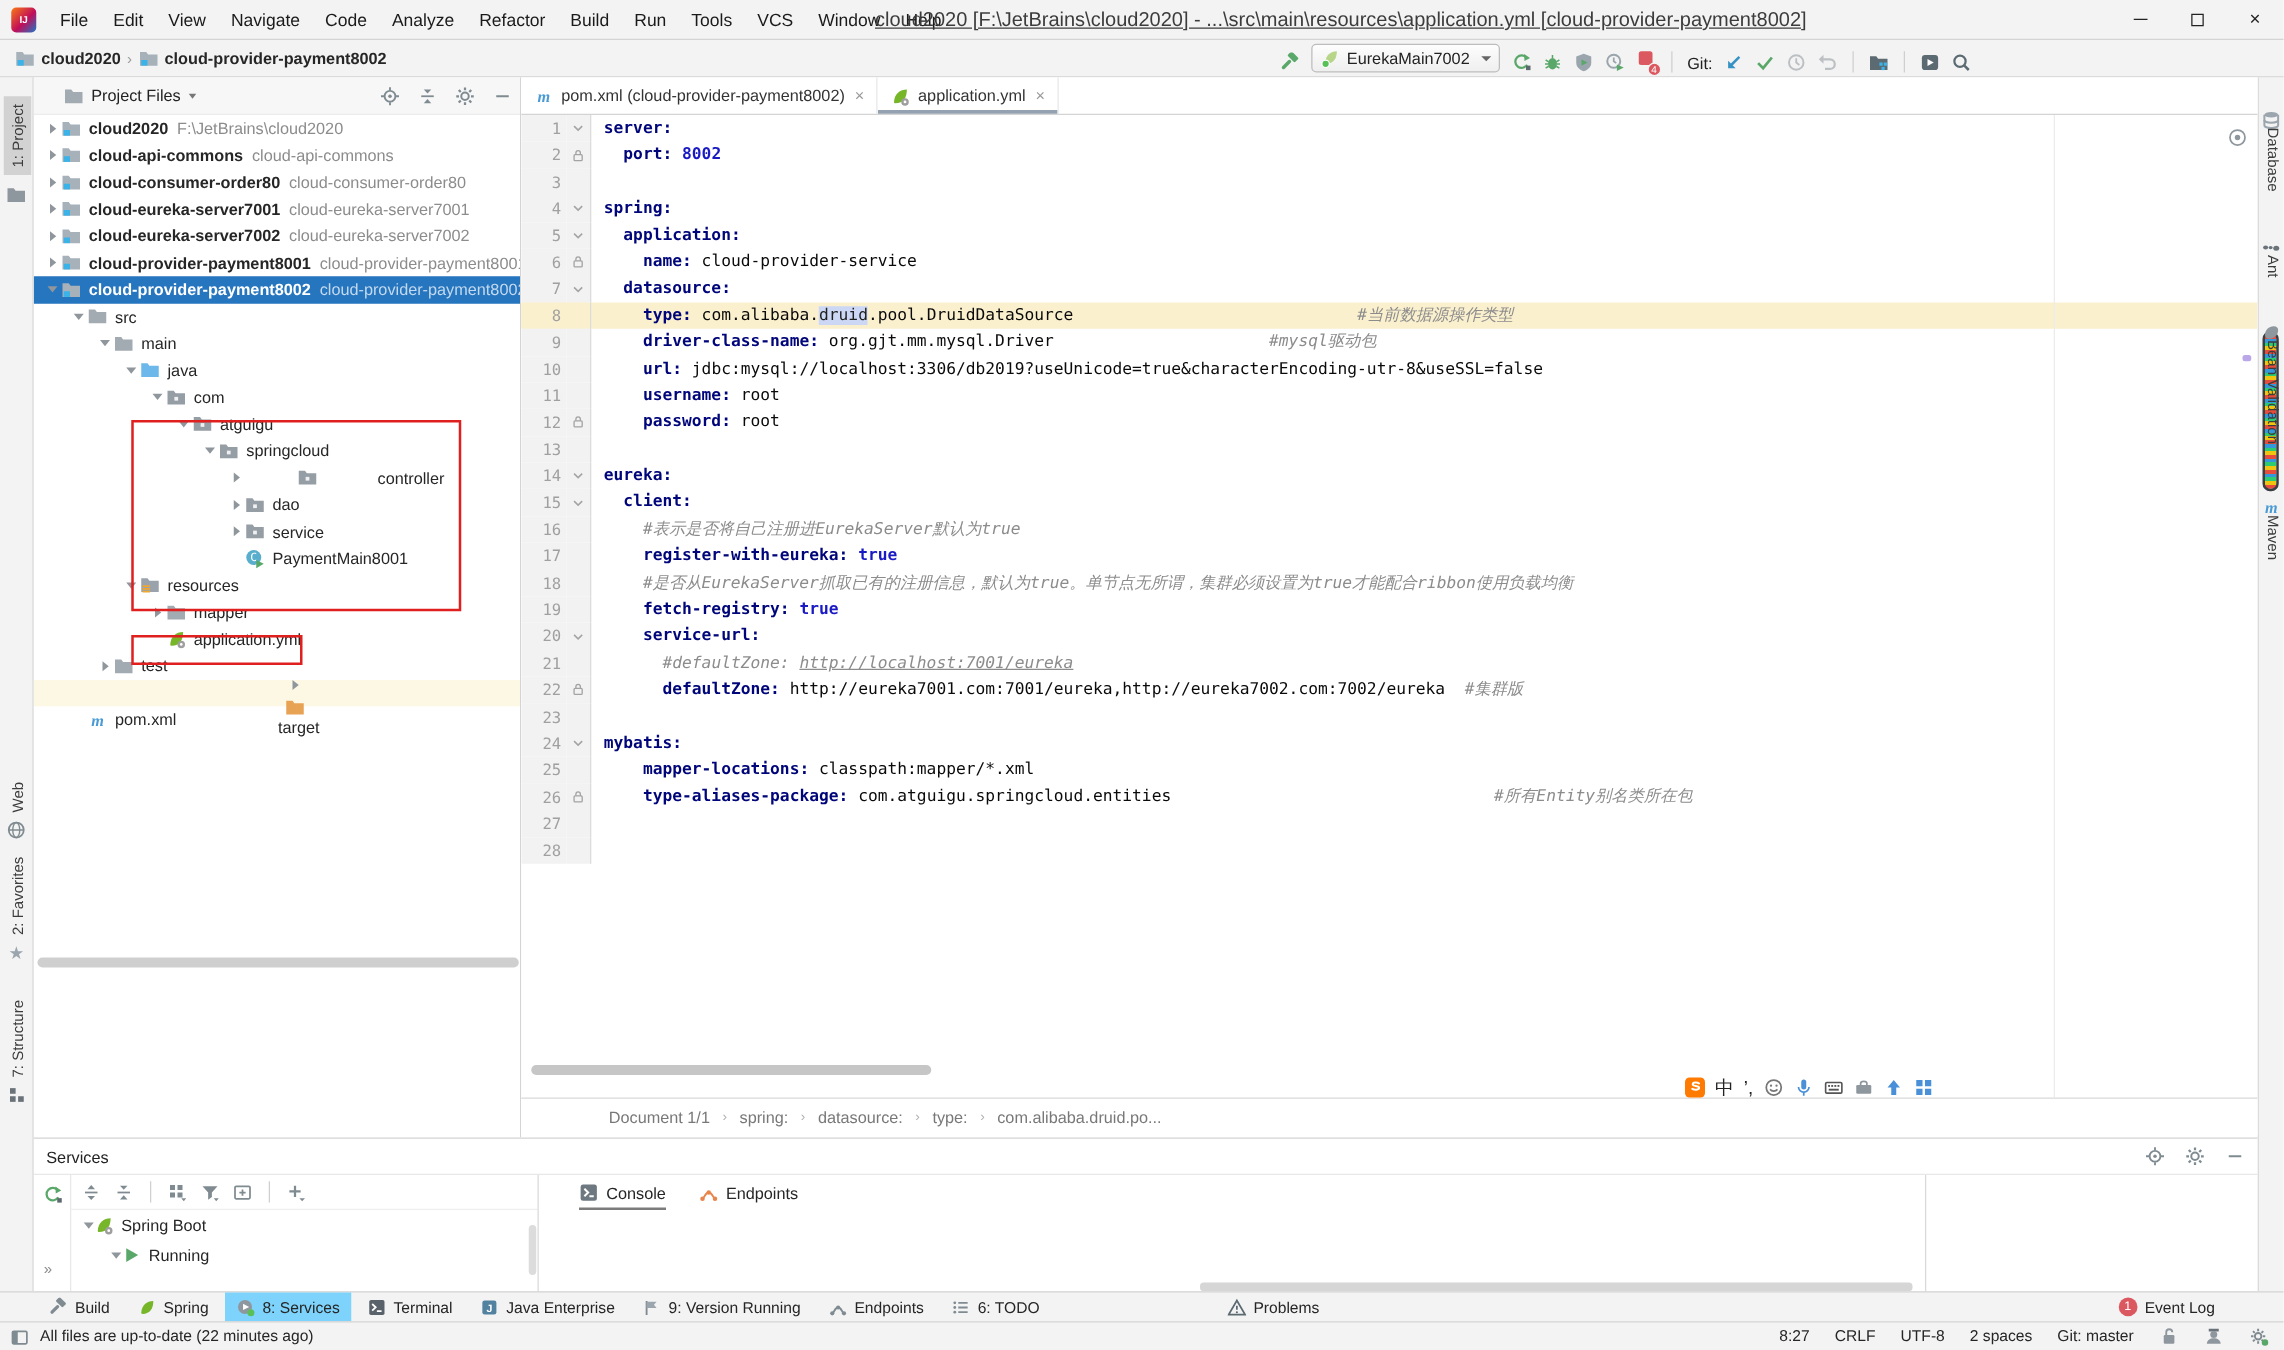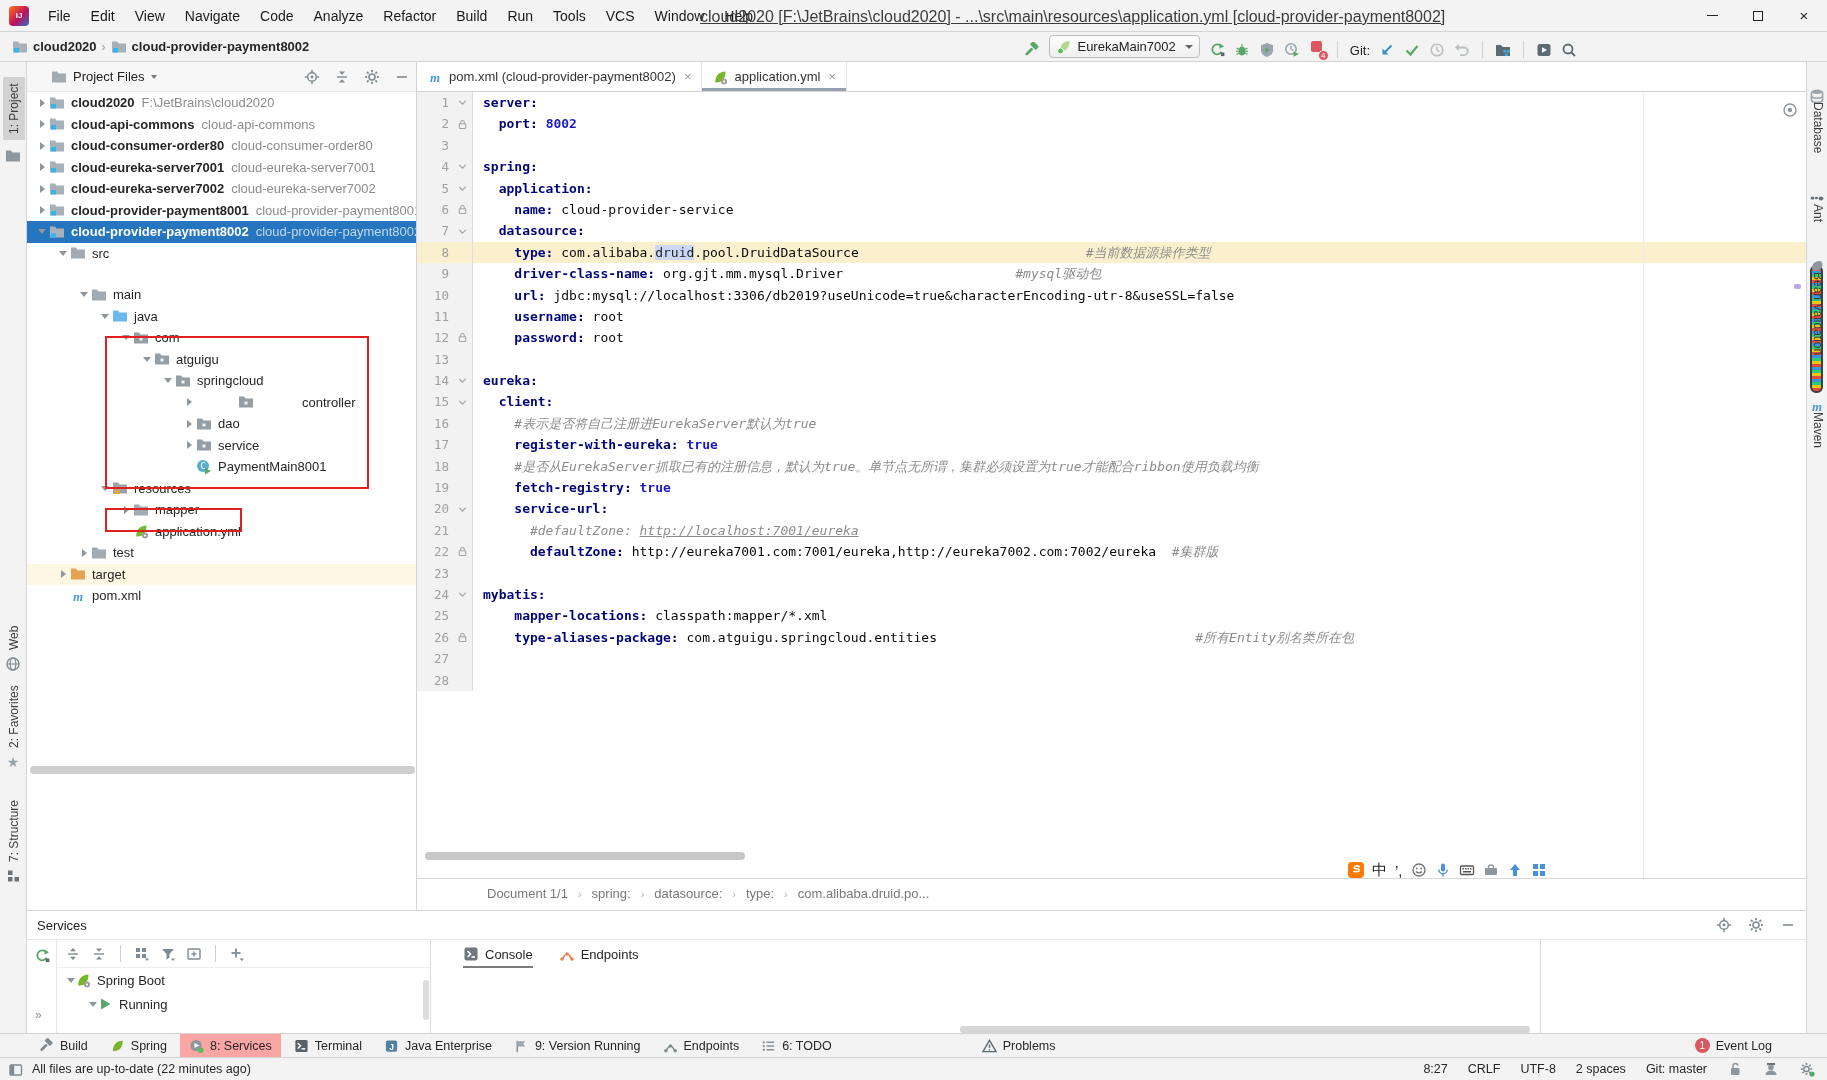--- a/index.html
+++ b/index.html
@@ -112,21 +112,21 @@
   #svc-div2 { position:absolute; left:1513px; top:0; height:95px; border-left:1px solid #d9d9d9; }
   #svc-tabs { position:absolute; left:418px; top:0; height:28px; display:flex; align-items:center; gap:26px; padding-left:18px; }
   .svctab { display:flex; align-items:center; gap:6px; font-size:13px; color:#262626; height:28px; }
   .svctab.active { box-shadow:inset 0 -2px 0 #7c7c7c; }
   #svc-hscroll { position:absolute; left:933px; top:86px; width:570px; height:7px; border-radius:3px; background:#d6d6d6; }
   #svc-vthumb { position:absolute; left:396px; top:40px; width:6px; height:40px; border-radius:3px; background:#dcdcdc; }
 
   
   #twbar { position:absolute; left:0; top:1033px; width:1827px; height:24px; background:#f3f3f3; border-top:1px solid #d4d4d4; display:flex; align-items:center; padding-left:30px; gap:4px; }
   .twitem { display:flex; align-items:center; gap:6px; height:24px; padding:0 9px; font-size:12.5px; color:#262626; }
-  .twitem.active { background:#fca5a5; }
+  .twitem.active { background:#7dd3fc; }
   .twitem .ic { width:15px; height:15px; }
   #tw-problems { margin-left:128px; }
   #eventlog { margin-left:auto; margin-right:55px; display:flex; align-items:center; gap:6px; font-size:12.5px; color:#262626; }
   #evbadge { width:15px; height:15px; border-radius:50%; background:#db5860; color:#fff; font-size:10px; display:flex; align-items:center; justify-content:center; }
 
   
   #statusbar { position:absolute; left:0; top:1057px; width:1827px; height:23px; background:#f3f3f3; border-top:1px solid #d4d4d4; display:flex; align-items:center; font-size:12.5px; color:#262626; }
   #statusbar .msg { margin-left:32px; }
   #sb-right { margin-left:auto; display:flex; align-items:center; gap:20px; margin-right:12px; }
   #sb-winicon { position:absolute; left:8px; top:4px; }
@@ -514,21 +514,21 @@
         <span class="chev open">
           <i></i>
         </span>
         <span class="ic">
           <svg width="16" height="16" viewBox="0 0 16 16">
             <path d="M1 2.5h5l1.5 2H15v9H1z" fill="#a2aab2"></path>
           </svg>
         </span>
         <span class="lab">src</span>
       </div>
-      <div class="trow" style="padding-left: 50px; margin-top: 20px;">
+      <div class="trow" style="padding-left: 50px;">
         <span class="chev open">
           <i></i>
         </span>
         <span class="ic">
           <svg width="16" height="16" viewBox="0 0 16 16">
             <path d="M1 2.5h5l1.5 2H15v9H1z" fill="#a2aab2"></path>
           </svg>
         </span>
         <span class="lab">main</span>
       </div>
@@ -668,21 +668,21 @@
         <span class="chev closed">
           <i></i>
         </span>
         <span class="ic">
           <svg width="16" height="16" viewBox="0 0 16 16">
             <path d="M1 2.5h5l1.5 2H15v9H1z" fill="#a2aab2"></path>
           </svg>
         </span>
         <span class="lab">test</span>
       </div>
-      <div class="trow hl" style="padding-left: 29px;">
+      <div class="trow hl" style="padding-left: 29px; flex-direction: column;">
         <span class="chev closed">
           <i></i>
         </span>
         <span class="ic">
           <svg width="16" height="16" viewBox="0 0 16 16">
             <path d="M1 2.5h5l1.5 2H15v9H1z" fill="#e8a254"></path>
           </svg>
         </span>
         <span class="lab">target</span>
       </div>

